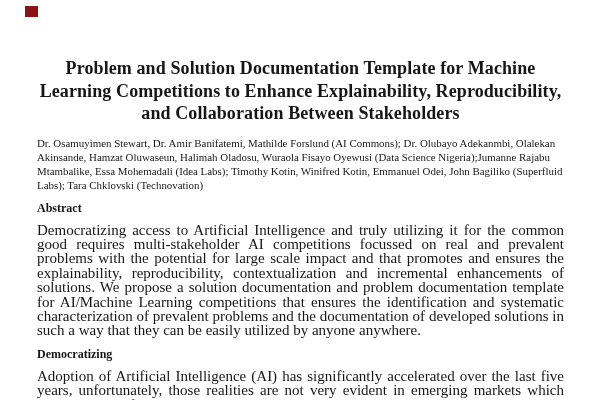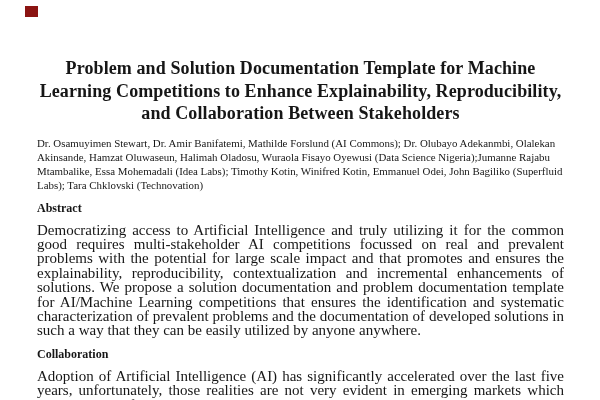--- a/index.html
+++ b/index.html
@@ -61,16 +61,16 @@
 </head>
 <body>
 
 <div class="page">
   <div class="corner-marker" style="background: rgb(139, 20, 18);"></div>
   <div class="content">
     <div class="title">Problem and Solution Documentation Template for Machine Learning Competitions to Enhance Explainability, Reproducibility, and Collaboration Between Stakeholders</div>
     <div class="authors">Dr. Osamuyimen Stewart, Dr. Amir Banifatemi, Mathilde Forslund (AI Commons); Dr. Olubayo Adekanmbi, Olalekan Akinsande, Hamzat Oluwaseun, Halimah Oladosu, Wuraola Fisayo Oyewusi (Data Science Nigeria);Jumanne Rajabu Mtambalike, Essa Mohemadali (Idea Labs); Timothy Kotin, Winifred Kotin, Emmanuel Odei, John Bagiliko (Superfluid Labs); Tara Chklovski (Technovation)</div>
     <div class="section-heading abstract-heading">Abstract</div>
     <div class="body-para">Democratizing access to Artificial Intelligence and truly utilizing it for the common good requires multi-stakeholder AI competitions focussed on real and prevalent problems with the potential for large scale impact and that promotes and ensures the explainability, reproducibility, contextualization and incremental enhancements of solutions. We propose a solution documentation and problem documentation template for AI/Machine Learning competitions that ensures the identification and systematic characterization of prevalent problems and the documentation of developed solutions in such a way that they can be easily utilized by anyone anywhere.</div>
-    <div class="section-heading intro-heading">Collaboration</div>
+    <div class="section-heading intro-heading">Democratizing</div>
     <div class="body-para">Adoption of Artificial Intelligence (AI) has significantly accelerated over the last five years, unfortunately, those realities are not very evident in emerging markets which include some of the worlds’ poorest countries because the technology is still majorly a black-box model. This makes solutions difficult to access, reproduce, contextualize or enhance especially in countries from Africa preventing these regions from truly benefitting from the possibilities and economic dividends that AI provides (Morris, 2020).</div>
   </div>
 </div>
 
 </body></html>

